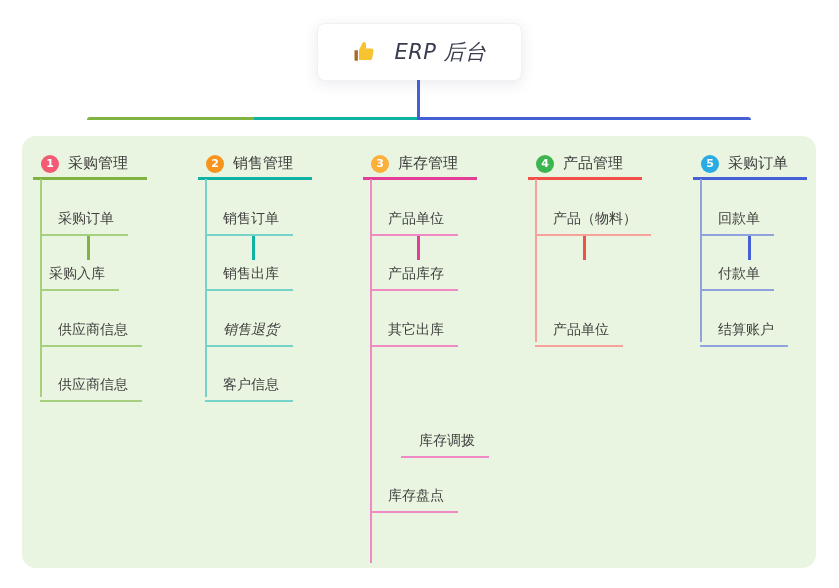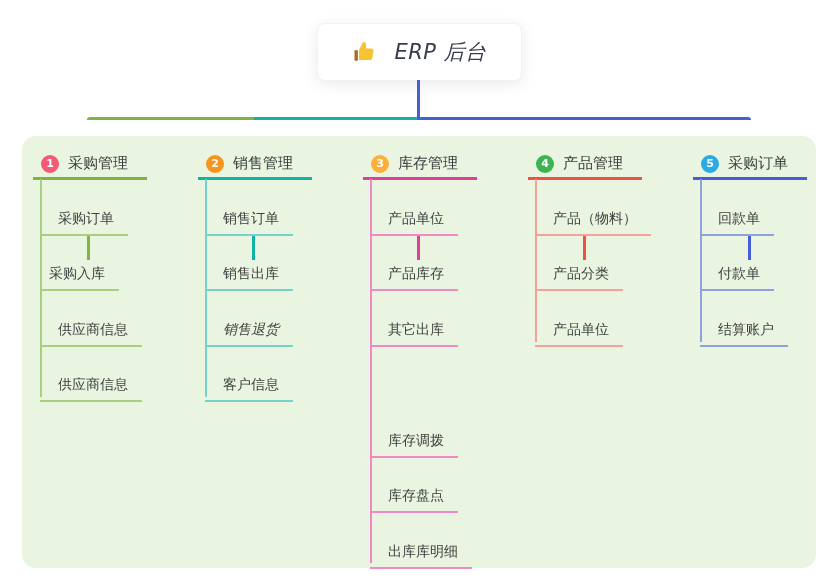--- a/index.html
+++ b/index.html
@@ -111,34 +111,32 @@
   <div class="branch" style="left:363px;">
     <div class="drop" style="left: 54px; background-color: rgb(226, 62, 151);"></div>
     <div class="branch-header" style="border-bottom-color: rgb(226, 62, 151);">
       <span class="badge" style="background-color: rgb(251, 176, 59);">3</span>
       <span class="branch-label">库存管理</span>
     </div>
     <div class="spine" style="height: 384px; background-color: rgb(239, 138, 196);"></div>
     <div class="node r0" style="border-bottom-color: rgb(239, 138, 196);">产品单位</div>
     <div class="node r2" style="border-bottom-color: rgb(239, 138, 196);">其它出库</div>
     <div class="node r1" style="border-bottom-color: rgb(239, 138, 196);">产品库存</div>
-    <div class="node r4" style="border-bottom-color: rgb(239, 138, 196);">库存调拨</div>
+    <div class="node r4" style="border-bottom-color: rgb(239, 138, 196); margin-left: 31px;">库存调拨</div>
     <div class="node r5" style="border-bottom-color: rgb(239, 138, 196);">库存盘点</div>
-    <div class="node r6" style="border-bottom-color: rgb(239, 138, 196);">出库库明细</div>
   </div>
 
   <div class="branch" style="left:528px;">
     <div class="drop" style="left: 55px; background-color: rgb(240, 80, 69);"></div>
     <div class="branch-header" style="border-bottom-color: rgb(240, 80, 69);">
       <span class="badge" style="background-color: rgb(60, 181, 81);">4</span>
       <span class="branch-label">产品管理</span>
     </div>
     <div class="spine" style="height: 163px; background-color: rgb(248, 161, 154);"></div>
     <div class="node r0" style="border-bottom-color: rgb(248, 161, 154);">产品（物料）</div>
-    <div class="node r1" style="border-bottom-color: rgb(248, 161, 154);">产品分类</div>
     <div class="node r2" style="border-bottom-color: rgb(248, 161, 154);">产品单位</div>
   </div>
 
   <div class="branch" style="left:693px;">
     <div class="drop" style="left: 55px; background-color: rgb(68, 96, 212);"></div>
     <div class="branch-header" style="border-bottom-color: rgb(68, 96, 212);">
       <span class="badge" style="background-color: rgb(42, 171, 227);">5</span>
       <span class="branch-label">采购订单</span>
     </div>
     <div class="spine" style="height: 163px; background-color: rgb(142, 163, 219);"></div>

